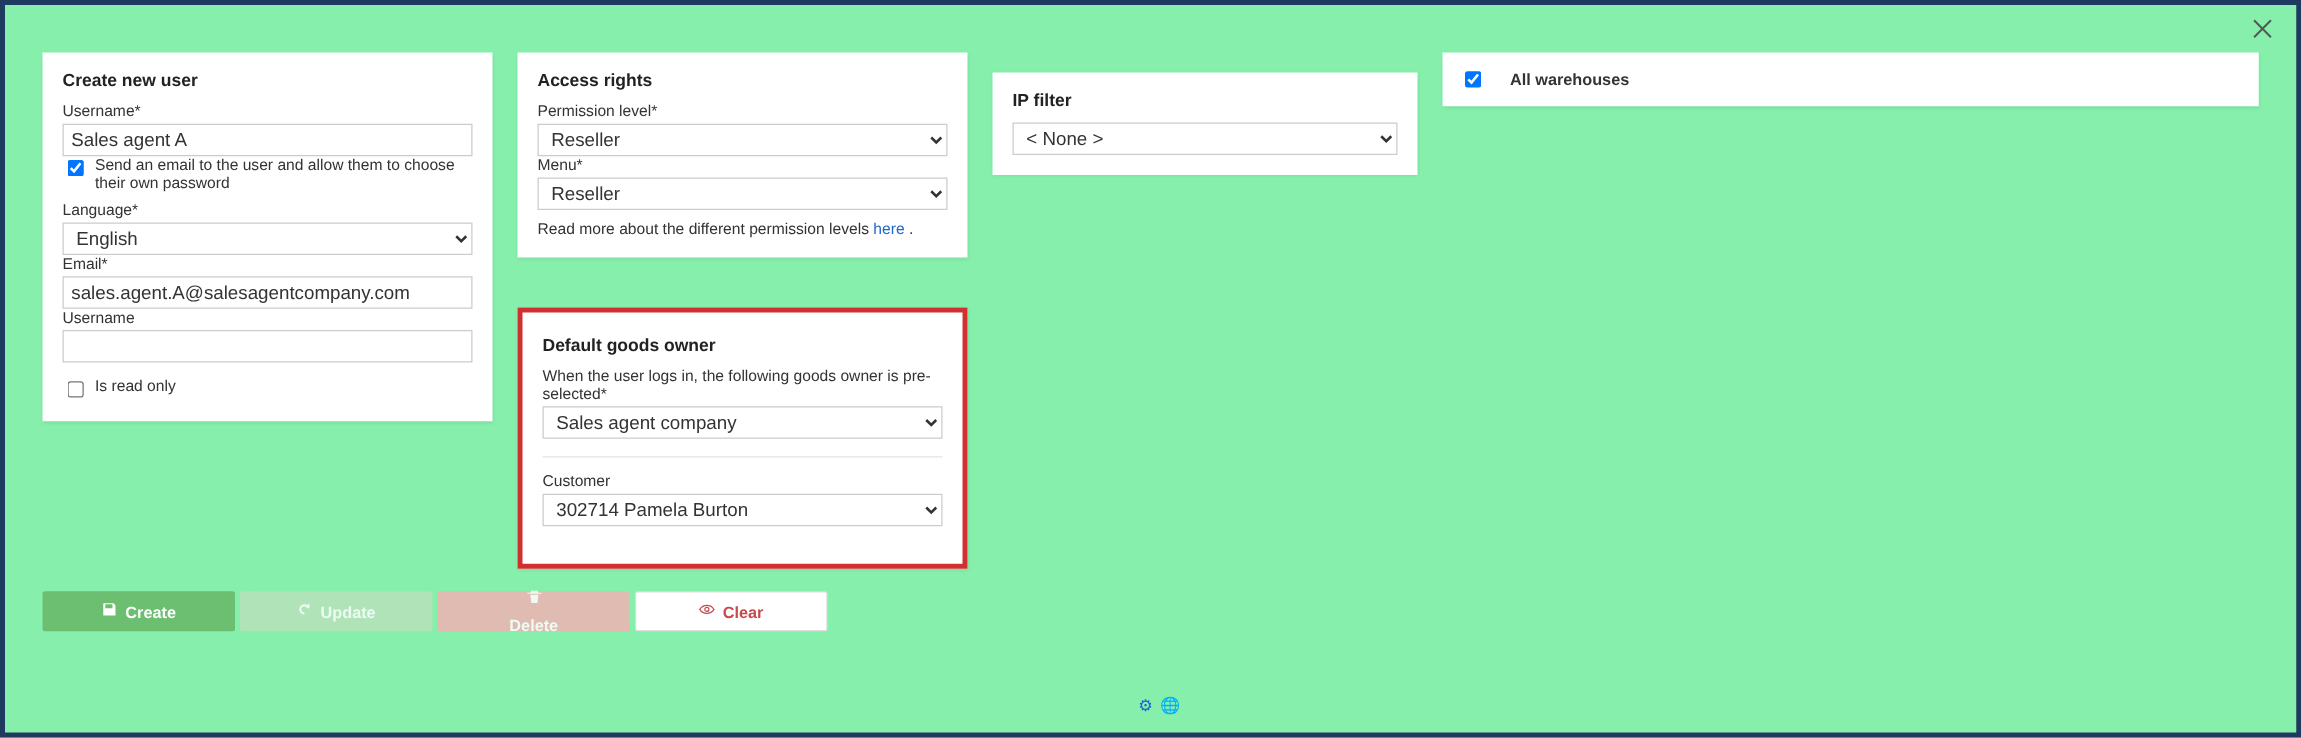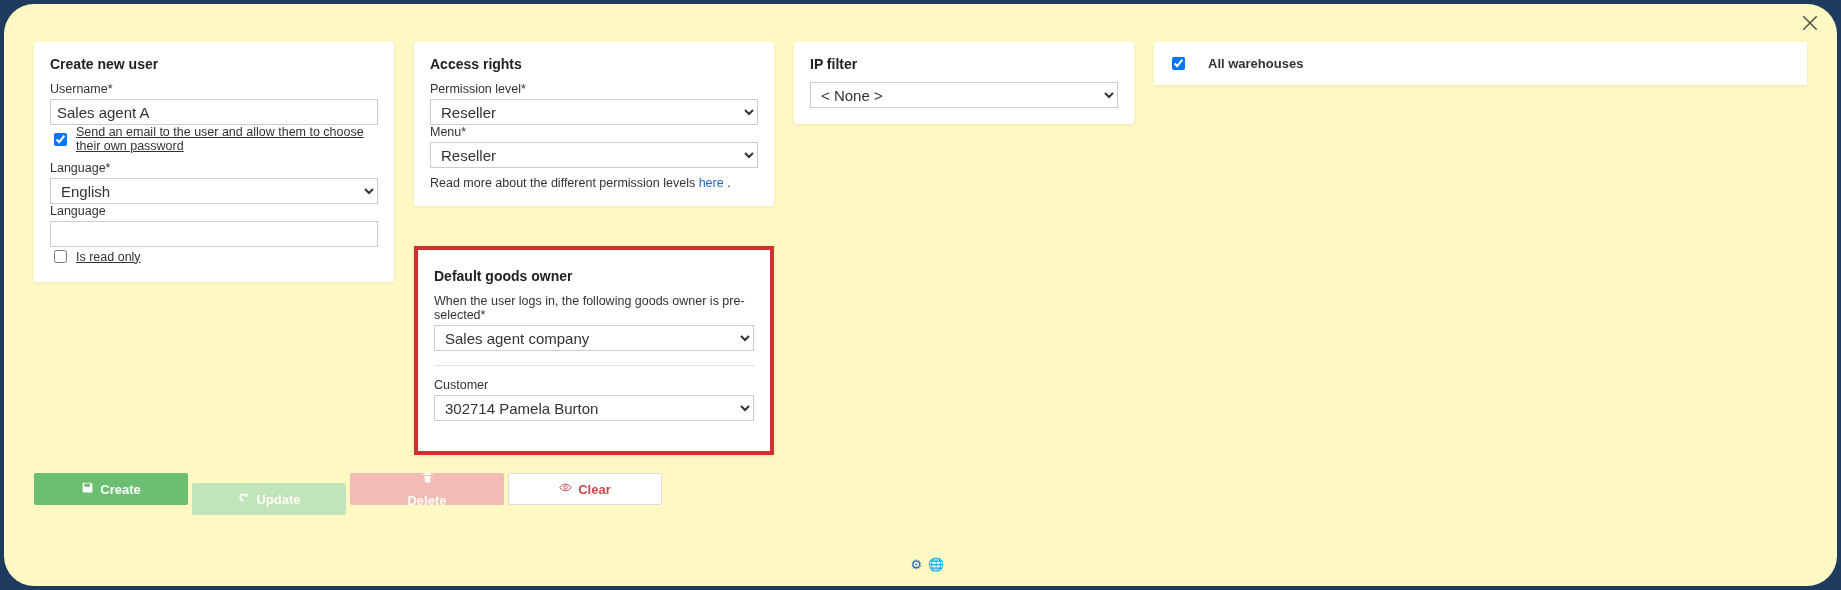--- a/index.html
+++ b/index.html
@@ -5,47 +5,46 @@
   * { box-sizing: border-box; }
   body {
     margin: 0;
     padding: 0;
     background: #1e3a5f;
     font-family: -apple-system, BlinkMacSystemFont, "Segoe UI", Arial, sans-serif;
     font-size: 13px;
     color: #333;
   }
   .app-frame {
-    background: #fef9c3;
+    background: #86efac;
     margin: 4px;
     position: relative;
     min-height: 582px;
     padding: 10px 30px 20px 30px;
-    border-radius: 30px;
   }
   .close-x {
     position: absolute;
     top: 10px;
     right: 18px;
     width: 18px;
     height: 18px;
     cursor: pointer;
     color: #555;
   }
   .close-x svg { width: 18px; height: 18px; }
   .columns {
     display: flex;
     gap: 20px;
     align-items: flex-start;
     margin-top: 28px;
   }
   .col { display: flex; flex-direction: column; gap: 18px; }
   .col-1 { width: 360px; }
   .col-2 { width: 360px; gap: 40px; }
-  .col-3 { width: 340px; }
+  .col-3 { width: 340px; margin-top: 16px; }
   .col-4 { width: 360px; flex: 1; }
   .panel {
     background: #fff;
     padding: 14px 16px 16px 16px;
     box-shadow: 0 1px 3px rgba(0,0,0,0.08);
   }
   .panel.highlight {
     border: 4px solid #d03030;
     padding: 18px 16px 30px 16px;
   }
@@ -66,25 +65,23 @@
     height: 26px;
     border: 1px solid #ccc;
     background: #fff;
     font-size: 15px;
     padding: 0 6px;
     color: #333;
   }
   select.sel { padding: 0 2px 0 6px; }
   .chk-row {
     display: flex;
-    align-items: center;
     gap: 6px;
     font-size: 12.5px;
     color: #333;
-    text-decoration: underline;
   }
   .chk-row input[type="checkbox"] {
     width: 13px; height: 13px;
   }
   .help-text {
     font-size: 12.5px;
     color: #333;
     margin-top: 8px;
   }
   .help-text a { color: #1e66c8; text-decoration: none; }
@@ -112,21 +109,21 @@
     display: flex;
     align-items: center;
     justify-content: center;
     gap: 6px;
     font-size: 13px;
     cursor: pointer;
     font-weight: 600;
   }
   .btn svg { width: 13px; height: 13px; }
   .btn-create { background: #6cbf70; color: #fff; }
-  .btn-update { background: #b8e1ba; color: #fff; opacity: 0.85; cursor: default; margin-top: 10px; }
+  .btn-update { background: #b8e1ba; color: #fff; opacity: 0.85; cursor: default; }
   .btn-delete { background: #f0b2b2; color: #fff; opacity: 0.85; cursor: default; flex-direction: column; }
   .btn-clear  { background: #fff; color: #c94a4a; border: 1px solid #ddd; align-items: center; }
   .footer-icons {
     position: absolute;
     left: 50%;
     bottom: 14px;
     transform: translateX(-10px);
     display: flex;
     gap: 6px;
     color: #1e66c8;
@@ -161,27 +158,31 @@
           <span>Send an email to the user and allow them to choose their own password</span>
         </div>
 
         <div class="field">
           <div class="field-label">Language*</div>
           <select class="sel">
             <option>English</option>
           </select>
         </div>
 
-
-        <div class="field">
-          <div class="field-label">Language</div>
+        <div class="field">
+          <div class="field-label">Email*</div>
+          <input type="text" class="txt" value="sales.agent.A@salesagentcompany.com" style="">
+        </div>
+
+        <div class="field">
+          <div class="field-label">Username</div>
           <input type="text" class="txt" value="" style="">
         </div>
 
-        <div class="chk-row" style="margin-top:0;">
+        <div class="chk-row" style="margin-top:12px;">
           <input type="checkbox" style="">
           <span>Is read only</span>
         </div>
       </div>
     </div>
 
     <div class="col col-2">
       <div class="panel">
         <div class="panel-title">Access rights</div>
 

